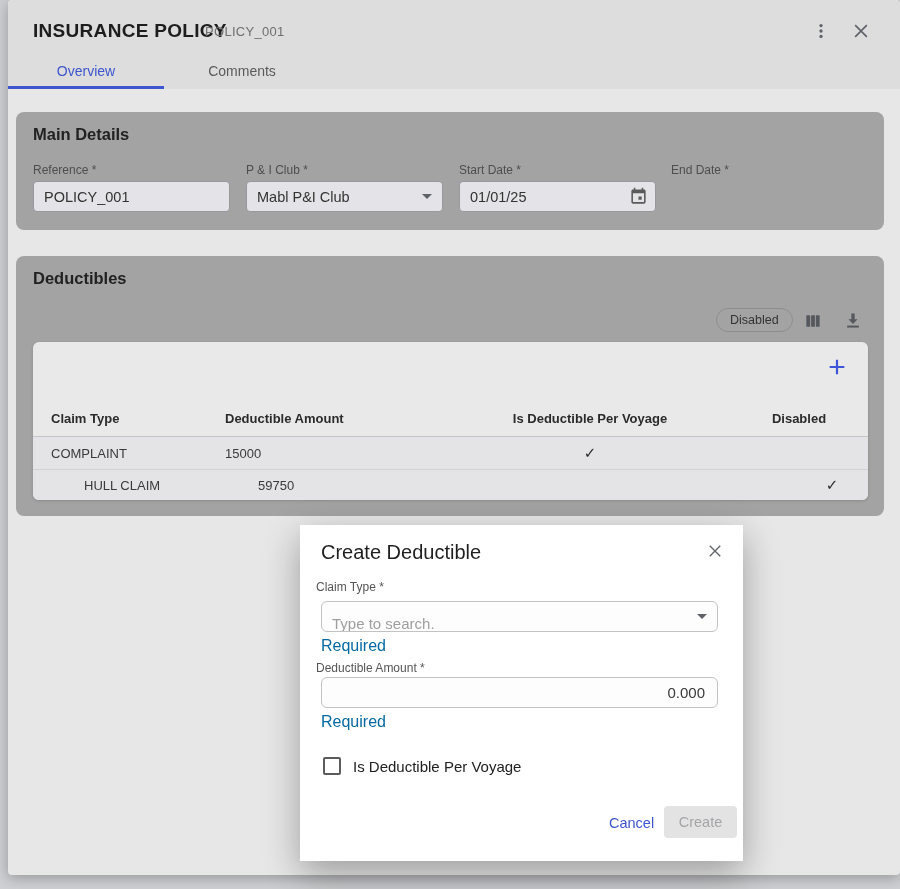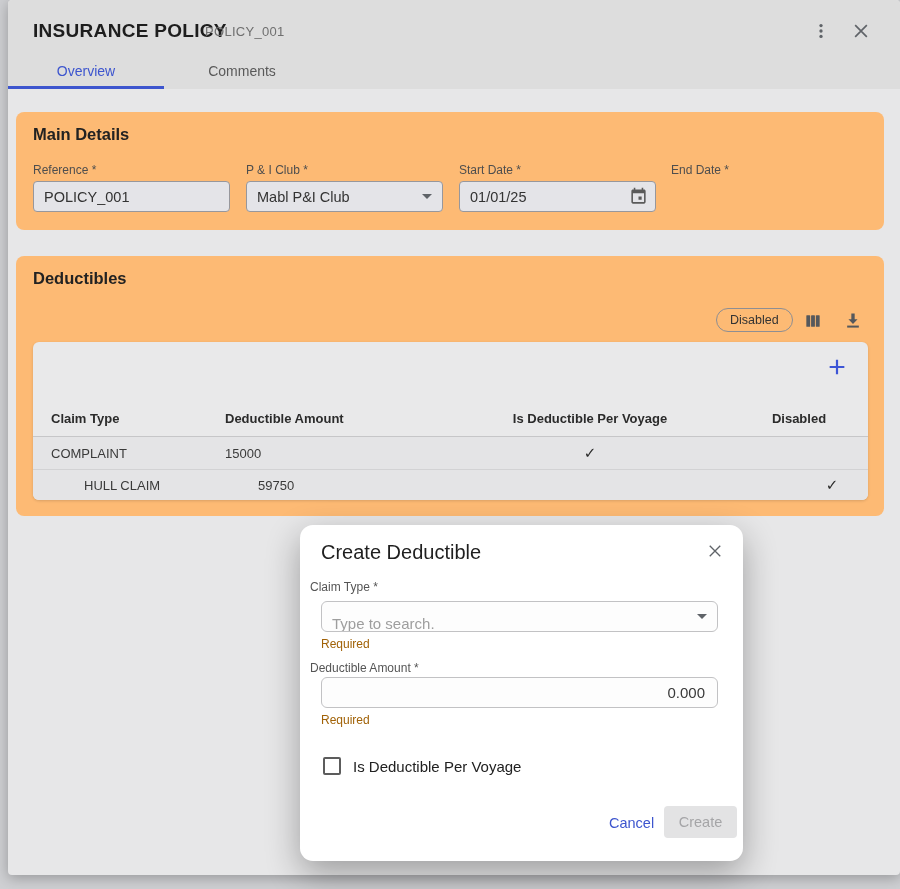--- a/index.html
+++ b/index.html
@@ -19,21 +19,21 @@
   .icon-more { right:68px; }
   .icon-close { right:28px; }
 
   .tabs { position:absolute; left:0; top:52px; height:37px; display:flex; }
   .tab { width:156px; height:37px; display:flex; align-items:center; justify-content:center;
          font-size:14px; color:#5a5a5a; cursor:pointer; position:relative; }
   .tab.active { color:#3d55ce; }
   .tab.active::after { content:""; position:absolute; left:0; bottom:0; width:100%; height:3px; background:#3d55ce; }
 
   
-  .panel { position:absolute; left:8px; width:868px; background:#fdba74; border-radius:8px; }
+  .panel { position:absolute; left:8px; width:868px; background:#a3a3a3; border-radius:8px; }
   .panel-main { top:112px; height:118px; }
   .panel-deduct { top:256px; height:260px; }
   .panel-title { position:absolute; left:17px; top:13px; font-size:16.5px; font-weight:700; color:#222; }
 
   .field { position:absolute; top:51px; width:197px; }
   .field-label { font-size:12px; color:#4e4e4e; margin-bottom:4px; }
   .field-box { position:relative; height:31px; }
   .field-box input, .select-box {
       width:197px; height:31px; background:#e4e4e8; border:1px solid #97979c; border-radius:4px;
       font-family:inherit; font-size:14.5px; color:#333; padding:0 10px; outline:none; }
@@ -59,25 +59,25 @@
   .trow > div:nth-child(4) { text-align:center; padding-left:45px; }
   .thead { position:absolute; left:0; top:58px; width:100%; height:37px; border-bottom:1px solid #c6c6c8; }
   .thead > div { font-size:13px; font-weight:700; color:#2b2b2b; }
   .tbody-row { position:absolute; left:0; width:100%; background:#e4e4e6; font-size:13px; color:#3a3a3a; cursor:pointer; }
   .row-0 { top:95px; height:33px; border-bottom:1px solid #d2d2d4; }
   .row-1 { top:128px; height:30px; border-radius:0 0 6px 6px;padding-left:33px; }
   .cell-check { font-size:15px; font-weight:600; color:#2b2b2b; }
 
   
   .modal { position:absolute; left:300px; top:525px; width:443px; height:336px; background:#ffffff;
-           border-radius:13px; box-shadow:0 12px 34px rgba(0,0,0,.32); z-index:10; }
+           border-radius:0; box-shadow:0 12px 34px rgba(0,0,0,.32); z-index:10; }
   .modal-title { position:absolute; left:21px; top:16px; font-size:20px; color:#1f1f1f; }
   .modal-close { position:absolute; right:19px; top:17px; width:18px; height:18px; color:#5f6368; cursor:pointer; }
-  .m-label { position:absolute; left:10px; font-size:12px; color:#555; }
-  .m-helper { position:absolute; left:21px; font-size:12px; color:#a16207; }
+  .m-label { position:absolute; left:16px; font-size:12px; color:#555; }
+  .m-helper { position:absolute; left:21px; font-size:16px; color:#0369a1; }
   .m-input-wrap { position:absolute; left:21px; width:397px; height:31px; }
   .m-input-wrap input { width:397px; height:31px; border:1px solid #c2c2c4; border-radius:6px; background:#fdfdfd;
            font-family:inherit; font-size:15px; color:#3a3a3a; padding:13px 28px 0 10px; outline:none; }
   .m-input-wrap input::placeholder { color:#9e9e9e; }
   .m-input-wrap .caret { position:absolute; right:11px; top:13px; }
   .amount input { text-align:right; padding:0 12px; }
   .chk-row { position:absolute; left:23px; top:232px; display:flex; align-items:center; cursor:pointer; }
   .chk-box { width:18px; height:18px; border:2px solid #5c5c5c; border-radius:2px; background:#fff; }
   .chk-label { margin-left:12px; font-size:15px; color:#212121; }
   .btn-cancel { position:absolute; left:303px; top:288px; font-size:14.5px; font-weight:500; color:#3d55ce;

